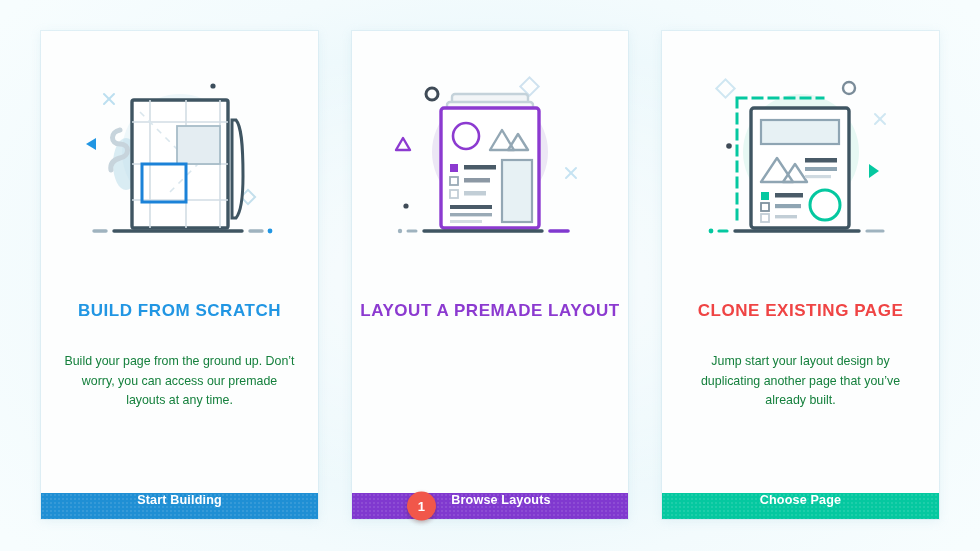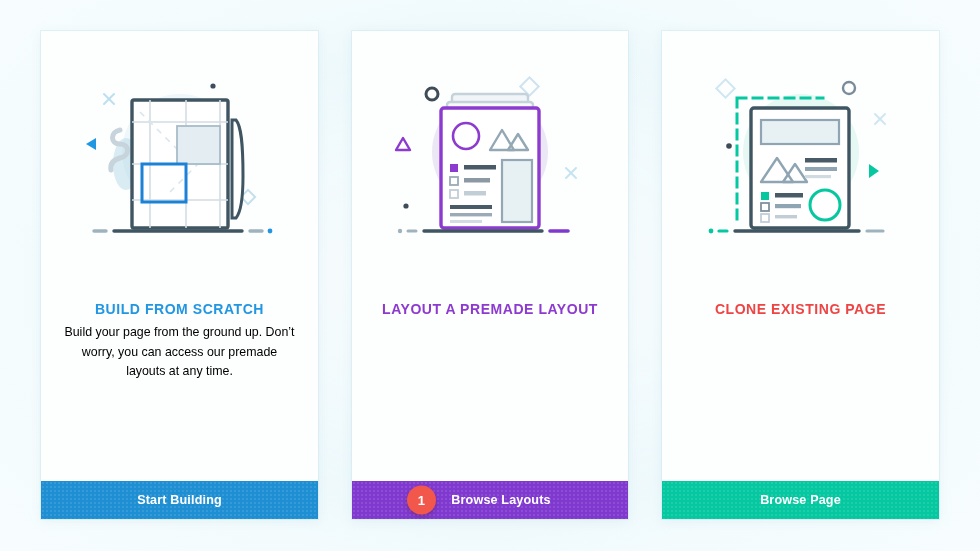--- a/index.html
+++ b/index.html
@@ -58,43 +58,42 @@
   .illus-wrap {
     margin-top: 8px;
     width: 277px;
     height: 236px;
     display: flex;
     align-items: center;
     justify-content: center;
   }
 
   .card-title {
-    font-size: 14px;
+    font-size: 17px;
     font-weight: bold;
     letter-spacing: 0.55px;
     text-align: right;
     margin-top: 26px;
   }
   .card-desc {
-    margin-top: 6px;
+    margin-top: 31px;
     width: 235px;
     text-align: center;
     font-size: 12.4px;
     line-height: 19.5px;
-    color: #000000;
+    color: #15803d;
   }
 
   .cta {
     position: absolute;
     left: 0;
     bottom: 0;
     width: 277px;
-    height: 38px;
-    display: flex;
-    align-items: center;
+    height: 26px;
+    display: flex;
     justify-content: center;
     color: #ffffff;
     font-size: 12.6px;
     font-weight: bold;
     letter-spacing: 0.15px;
     cursor: pointer;
     user-select: none;
   }
   .cta.mid { width: 276px; }
 
@@ -276,19 +275,20 @@
 
           <circle cx="124" cy="133" r="15" fill="none" stroke="#05c8a0" stroke-width="3"></circle>
 
           <line x1="34" y1="159" x2="158" y2="159" stroke="#3f5562" stroke-width="3.4" stroke-linecap="round"></line>
           <line x1="166" y1="159" x2="182" y2="159" stroke="#9fb3bf" stroke-width="3.2" stroke-linecap="round"></line>
           <line x1="18" y1="159" x2="26" y2="159" stroke="#05c8a0" stroke-width="3.2" stroke-linecap="round"></line>
           <circle cx="10" cy="159" r="2.4" fill="#05c8a0"></circle>
         </svg>
       </div>
       <div class="card-title" style="color:#ef4444">CLONE EXISTING PAGE</div>
+      <div class="card-desc">Jump start your layout design by duplicating another page that you’ve already built.</div>
       <div class="cta" style="background:#05c8a0">
-        <span class="cta-label">Browse Page</span>
+        <span class="cta-label">Choose Page</span>
       </div>
     </div>
 
   </div>
 </div>
 
 </body></html>

